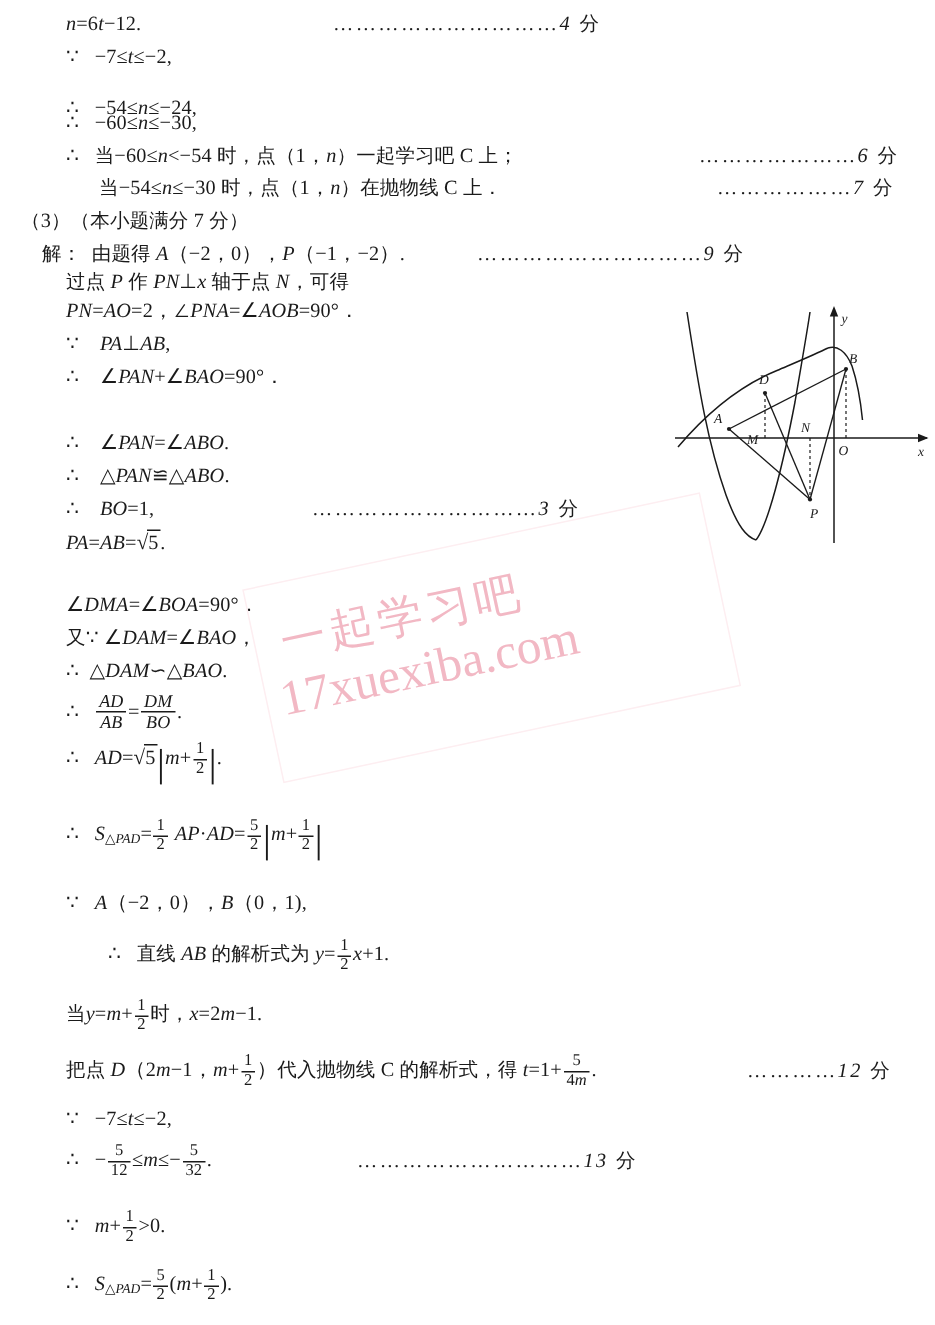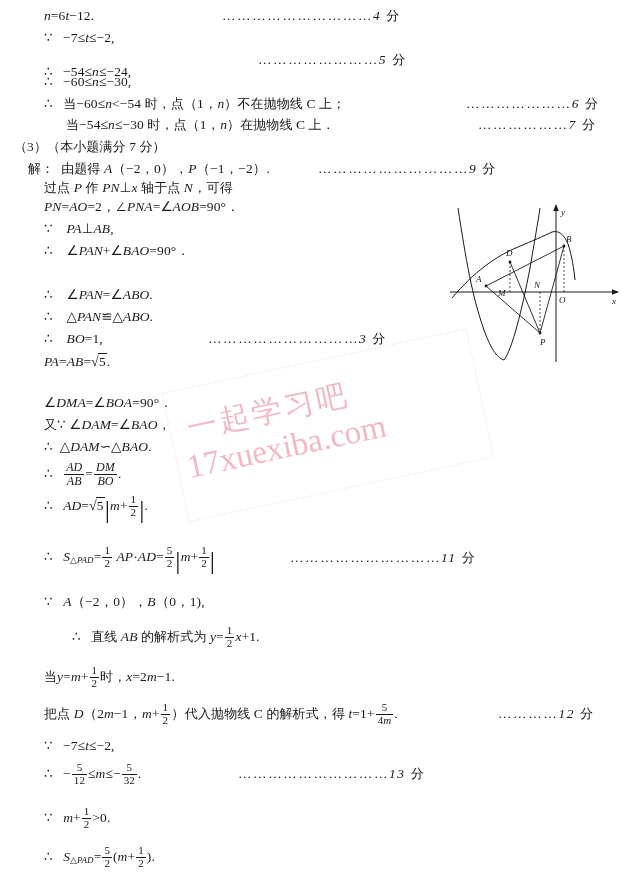--- a/index.html
+++ b/index.html
@@ -129,30 +129,27 @@
     …………………………<span class="it">4</span> <span class="cn">分</span>
   </div>
 
   <div class="line" style="left:44px; top:30px;">
     ∵&nbsp;&nbsp;&nbsp;−7≤<span class="it">t</span>≤−2,
   </div>
 
   <div class="line" style="left:44px; top:64px;">
     ∴&nbsp;&nbsp;&nbsp;−54≤<span class="it">n</span>≤−24,
   </div>
-  <div class="line dots" style="left:258px; top:52px;">
-    ……………………<span class="it">5</span> <span class="cn">分</span>
-  </div>
 
   <div class="line" style="left:44px; top:74px;">
     ∴&nbsp;&nbsp;&nbsp;−60≤<span class="it">n</span>≤−30,
   </div>
 
   <div class="line" style="left:44px; top:96px;">
-    ∴&nbsp;&nbsp;&nbsp;<span class="cn">当</span>−60≤<span class="it">n</span>&lt;−54 <span class="cn">时，点（</span>1，<span class="it">n</span><span class="cn">）不在抛物线</span> C <span class="cn">上；</span>
+    ∴&nbsp;&nbsp;&nbsp;<span class="cn">当</span>−60≤<span class="it">n</span>&lt;−54 <span class="cn">时，点（</span>1，<span class="it">n</span><span class="cn">）一起学习吧</span> C <span class="cn">上；</span>
   </div>
   <div class="line dots" style="left:466px; top:96px;">
     …………………<span class="it">6</span> <span class="cn">分</span>
   </div>
 
   <div class="line" style="left:66px; top:117px;">
     <span class="cn">当</span>−54≤<span class="it">n</span>≤−30 <span class="cn">时，点（</span>1，<span class="it">n</span><span class="cn">）在抛物线</span> C <span class="cn">上．</span>
   </div>
   <div class="line dots" style="left:478px; top:117px;">
     ………………<span class="it">7</span> <span class="cn">分</span>
@@ -221,23 +218,20 @@
   <div class="line" style="left:44px; top:461px;">
     ∴&nbsp;&nbsp;&nbsp;<span class="frac"><span class="num it">AD</span><span class="den it">AB</span></span>=<span class="frac"><span class="num it">DM</span><span class="den it">BO</span></span>.
   </div>
 
   <div class="line" style="left:44px; top:494px;">
     ∴&nbsp;&nbsp;&nbsp;<span class="it">AD</span>=<span class="radsym">√</span><span class="sqrt">5</span><span class="absbar">|</span><span class="it">m</span>+<span class="fracs"><span class="num">1</span><span class="den">2</span></span><span class="absbar">|</span>.
   </div>
 
   <div class="line" style="left:44px; top:545px;">
     ∴&nbsp;&nbsp;&nbsp;<span class="it">S</span><span class="sub">△<span class="it">PAD</span></span>=<span class="fracs"><span class="num">1</span><span class="den">2</span></span> <span class="it">AP</span>·<span class="it">AD</span>=<span class="fracs"><span class="num">5</span><span class="den">2</span></span><span class="absbar">|</span><span class="it">m</span>+<span class="fracs"><span class="num">1</span><span class="den">2</span></span><span class="absbar">|</span>
-  </div>
-  <div class="line dots" style="left:290px; top:550px;">
-    …………………………<span class="it">11</span> <span class="cn">分</span>
   </div>
 
   <div class="line" style="left:44px; top:594px;">
     ∵&nbsp;&nbsp;&nbsp;<span class="it">A</span>（−2，0），<span class="it">B</span>（0，1),
   </div>
 
   <div class="line" style="left:44px; top:625px;margin-left:28px;">
     ∴&nbsp;&nbsp;&nbsp;<span class="cn">直线</span> <span class="it">AB</span> <span class="cn">的解析式为</span> <span class="it">y</span>=<span class="fracs"><span class="num">1</span><span class="den">2</span></span><span class="it">x</span>+1.
   </div>
 

